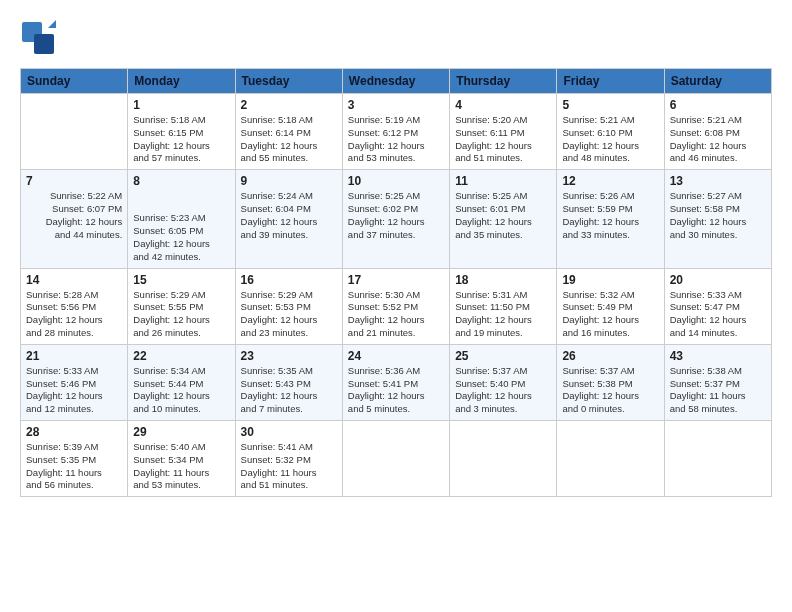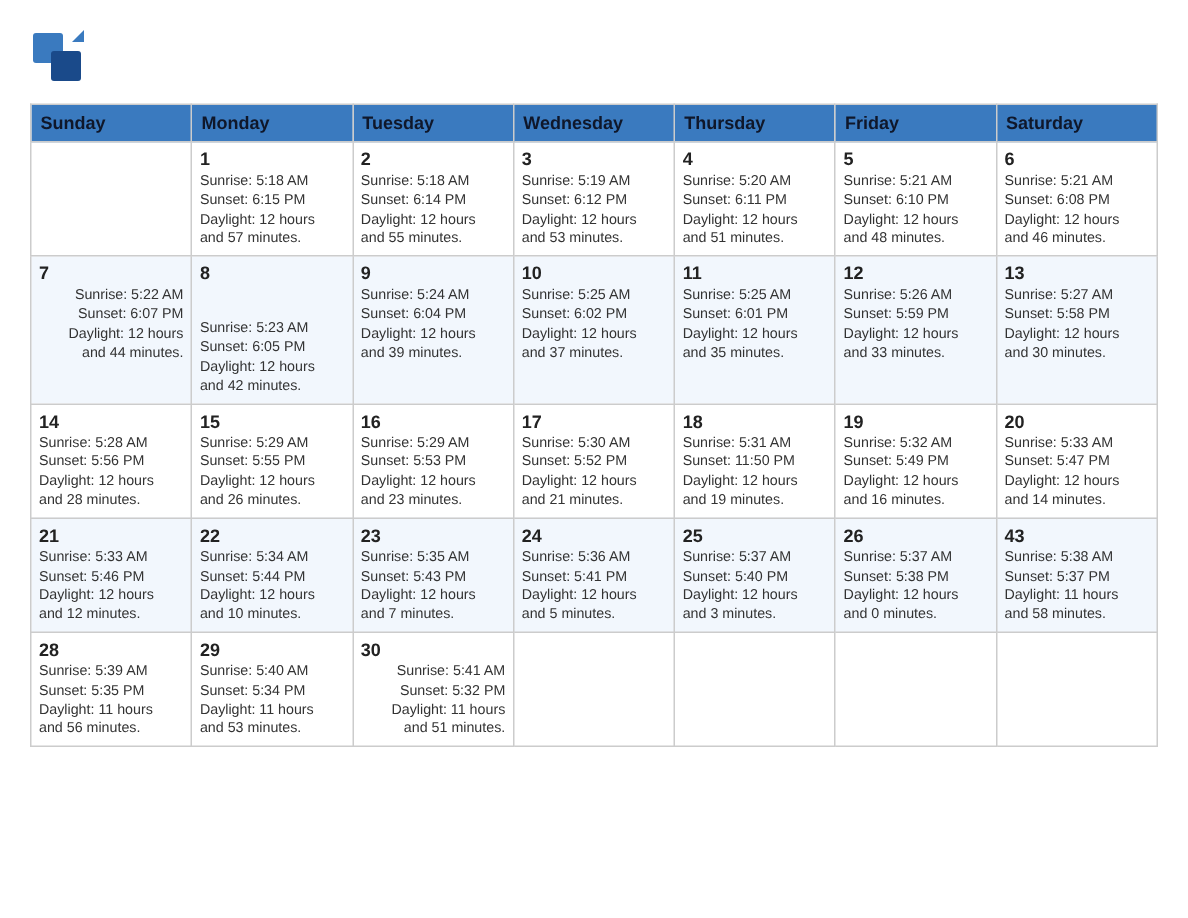--- a/index.html
+++ b/index.html
@@ -322,21 +322,21 @@
         </td>
         <td>
           <span class="day-number">29</span>
           <div class="day-info" style="white-space: pre-line;">Sunrise: 5:40 AM
 Sunset: 5:34 PM
 Daylight: 11 hours
 and 53 minutes.</div>
         </td>
         <td>
           <span class="day-number">30</span>
-          <div class="day-info" style="white-space: pre-line; text-align: right;">Sunrise: 5:41 AM
+          <div class="day-info" style="white-space: pre-line;">Sunrise: 5:41 AM
 Sunset: 5:32 PM
 Daylight: 11 hours
 and 51 minutes.</div>
         </td>
         <td></td>
         <td></td>
         <td></td>
         <td></td>
       </tr>
     </tbody>

